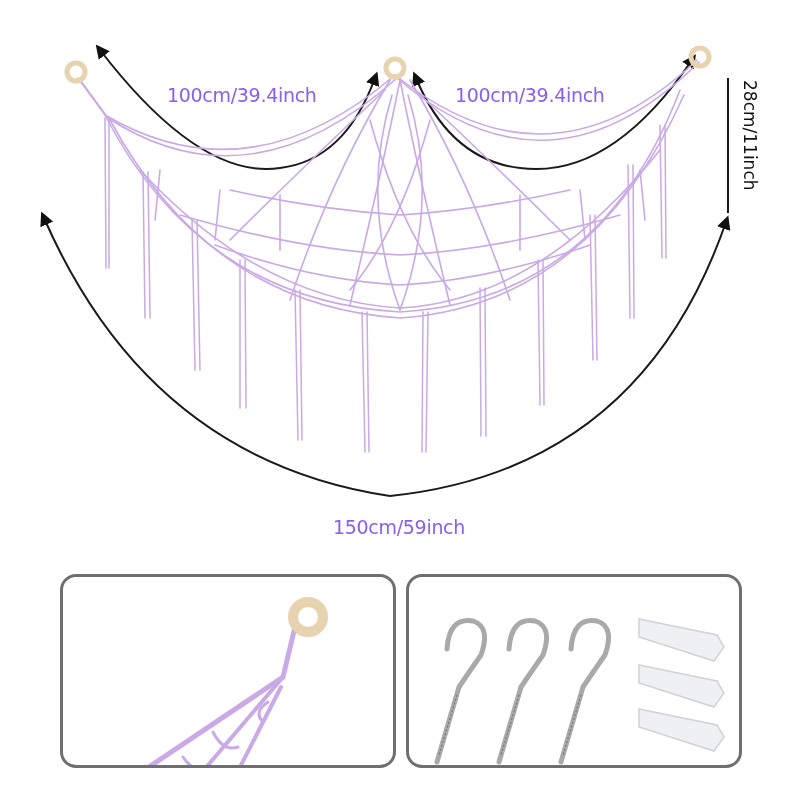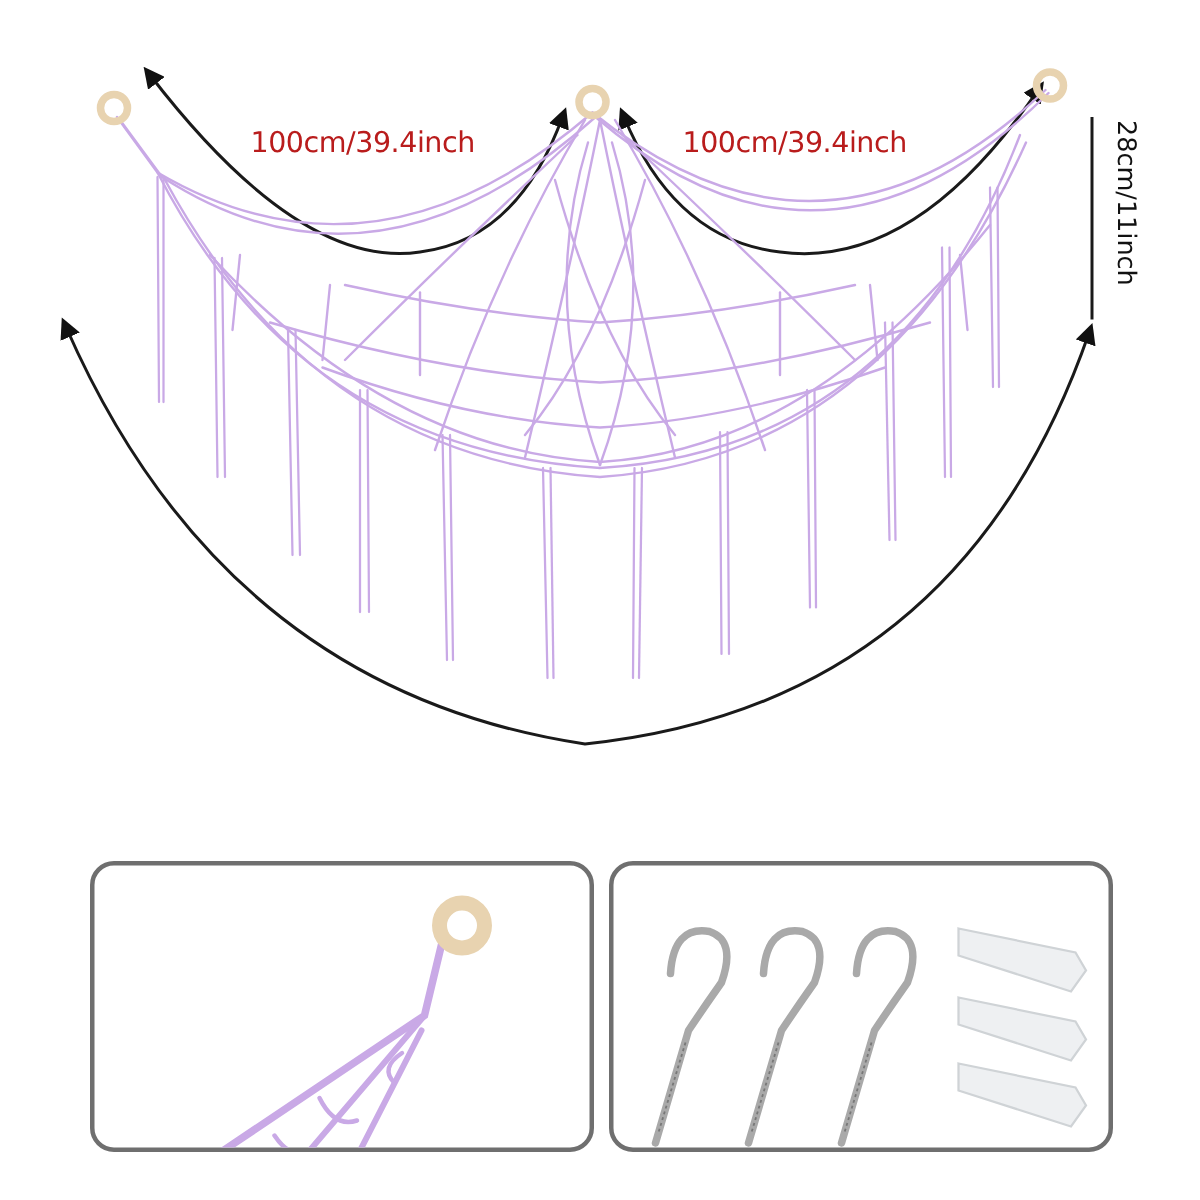--- a/index.html
+++ b/index.html
@@ -1,18 +1,18 @@
 <!DOCTYPE html>
 <html><head>
   <meta charset="utf-8">
   <style>
     html, body { margin: 0; padding: 0; background: #ffffff; }
     body { width: 800px; height: 800px; position: relative; overflow: hidden; font-family: "DejaVu Sans", sans-serif; }
     .stage { position: absolute; left: 0; top: 0; width: 800px; height: 800px; }
-    .dim-label { position: absolute; font-size: 19px; color: #b91c1c; letter-spacing: -0.3px; white-space: nowrap; font-family: "DejaVu Sans", sans-serif; }
+    .dim-label { position: absolute; font-size: 19px; color: #8b5cf6; letter-spacing: -0.3px; white-space: nowrap; font-family: "DejaVu Sans", sans-serif; }
     .dim-vert { position: absolute; font-size: 17px; color: #111; white-space: nowrap; transform-origin: left top; transform: rotate(90deg); font-family: "DejaVu Sans", sans-serif; }
     .panel { position: absolute; top: 574px; height: 194px; border: 3px solid #6f6f6f; border-radius: 16px; background: #fff; overflow: hidden; box-sizing: border-box; }
     .panel svg { position: absolute; left: 0; top: 0; }
   </style>
 </head>
 <body>
 
 <div class="stage">
 
   <svg width="800" height="560" viewBox="0 0 800 560" style="position:absolute;left:0;top:0;">
@@ -93,20 +93,21 @@
     <g fill="none" stroke="#e8d3b0" stroke-width="5">
       <circle cx="76" cy="72" r="9"></circle>
       <circle cx="395" cy="68" r="9"></circle>
       <circle cx="700" cy="57" r="9"></circle>
     </g>
   </svg>
 
   <div class="dim-label" style="left:167px;top:84px;">100cm/39.4inch</div>
   <div class="dim-label" style="left:455px;top:84px;">100cm/39.4inch</div>
   <div class="dim-vert" style="left:760px;top:80px;">28cm/11inch</div>
+  <div class="dim-label" style="left:333px;top:516px;">150cm/59inch</div>
 
   <div class="panel" style="left:60px;width:336px;">
     <svg width="336" height="194" viewBox="0 0 336 194">
       <g fill="none" stroke="#c9a9e6" stroke-linecap="round">
         <path d="M232,50 L220,100 L80,194" stroke-width="5"></path>
         <path d="M220,100 L140,194" stroke-width="4"></path>
         <path d="M218,110 L175,194" stroke-width="4"></path>
         <path d="M205,125 Q190,135 200,145" stroke-width="3"></path>
         <path d="M150,155 Q160,175 175,170" stroke-width="3"></path>
         <path d="M120,180 Q130,195 140,190" stroke-width="3"></path>

